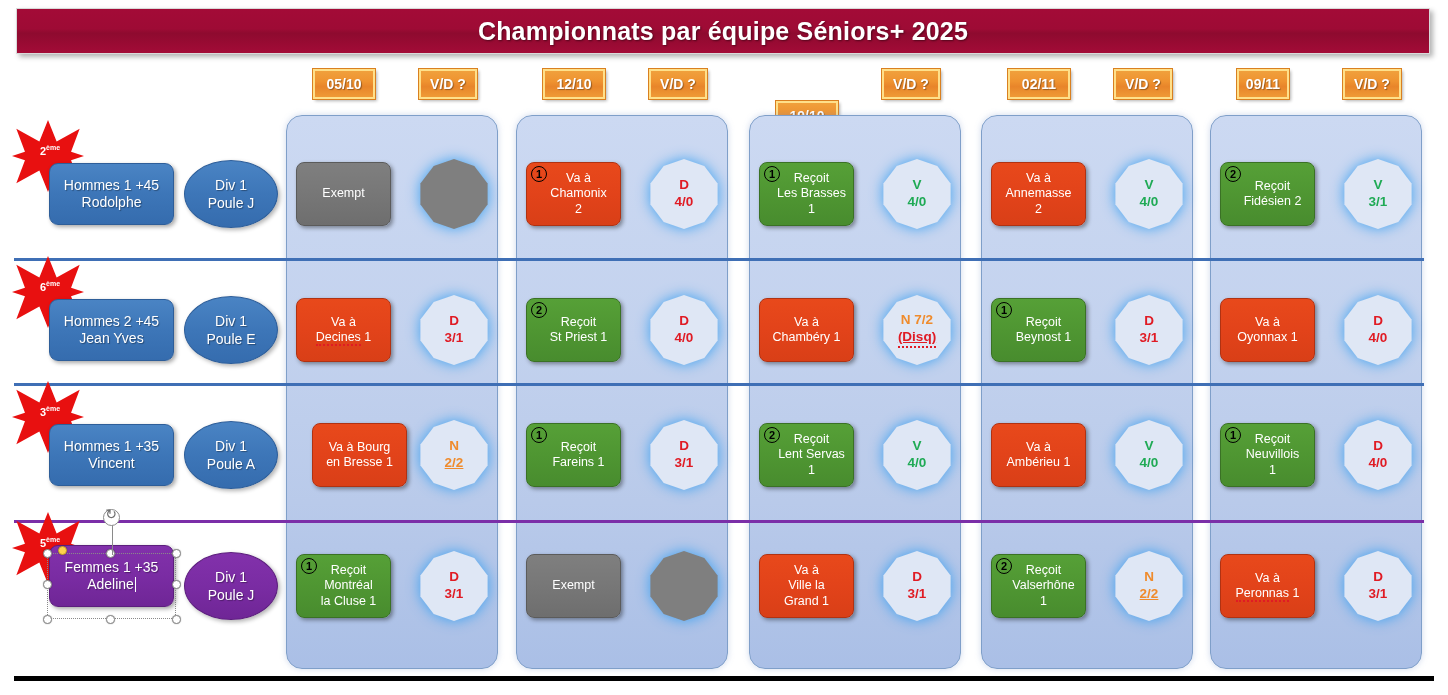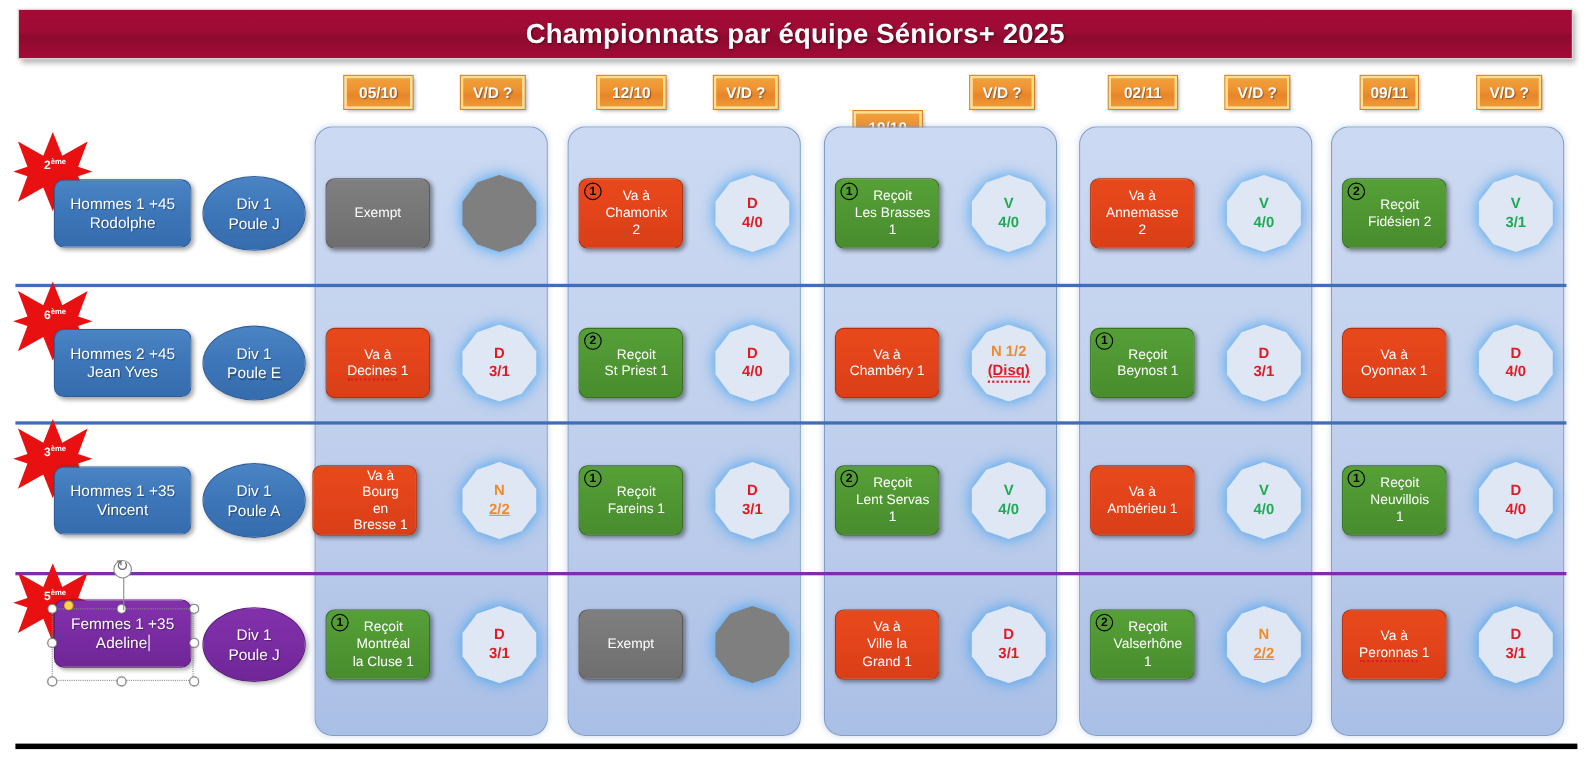--- a/index.html
+++ b/index.html
@@ -313,21 +313,21 @@
       </div>
     </div>
     <div class="match-box away" style="left: 759px; top: 298px; position: absolute;">
       <div class="txt">
         <div>Va à</div>
         <div>Chambéry 1</div>
       </div>
     </div>
     <div class="result-wrap" style="left: 878px; top: 291px;">
       <div class="result-poly">
-        <div class="res-l1 N">N 1/2</div>
+        <div class="res-l1 N">N 7/2</div>
         <div class="res-l2 N disq">(Disq)</div>
       </div>
     </div>
     <div class="match-box home" style="left: 991px; top: 298px; position: absolute; padding-left: 14px;">
       <div class="circ-num">1</div>
       <div class="txt">
         <div>Reçoit</div>
         <div>Beynost 1</div>
       </div>
     </div>
@@ -353,21 +353,21 @@
       <span class="lbl">3<sup>ème</sup></span>
     </div>
     <div class="team-box" style="left: 49px; top: 424px;">
       <span>Hommes 1 +35</span>
       <span>Vincent</span>
     </div>
     <div class="pool-oval" style="left: 184px; top: 421px;">
       <span>Div 1</span>
       <span>Poule A</span>
     </div>
-    <div class="match-box away" style="left: 284px; top: 423px; position: absolute; padding-left: 33px;">
+    <div class="match-box away" style="left: 312px; top: 423px; position: absolute;">
       <div class="txt">
         <div>Va à Bourg</div>
         <div>en Bresse 1</div>
       </div>
     </div>
     <div class="result-wrap" style="left: 415px; top: 416px;">
       <div class="result-poly">
         <div class="res-l1 N">N</div>
         <div class="res-l2 N">2/2</div>
       </div>

